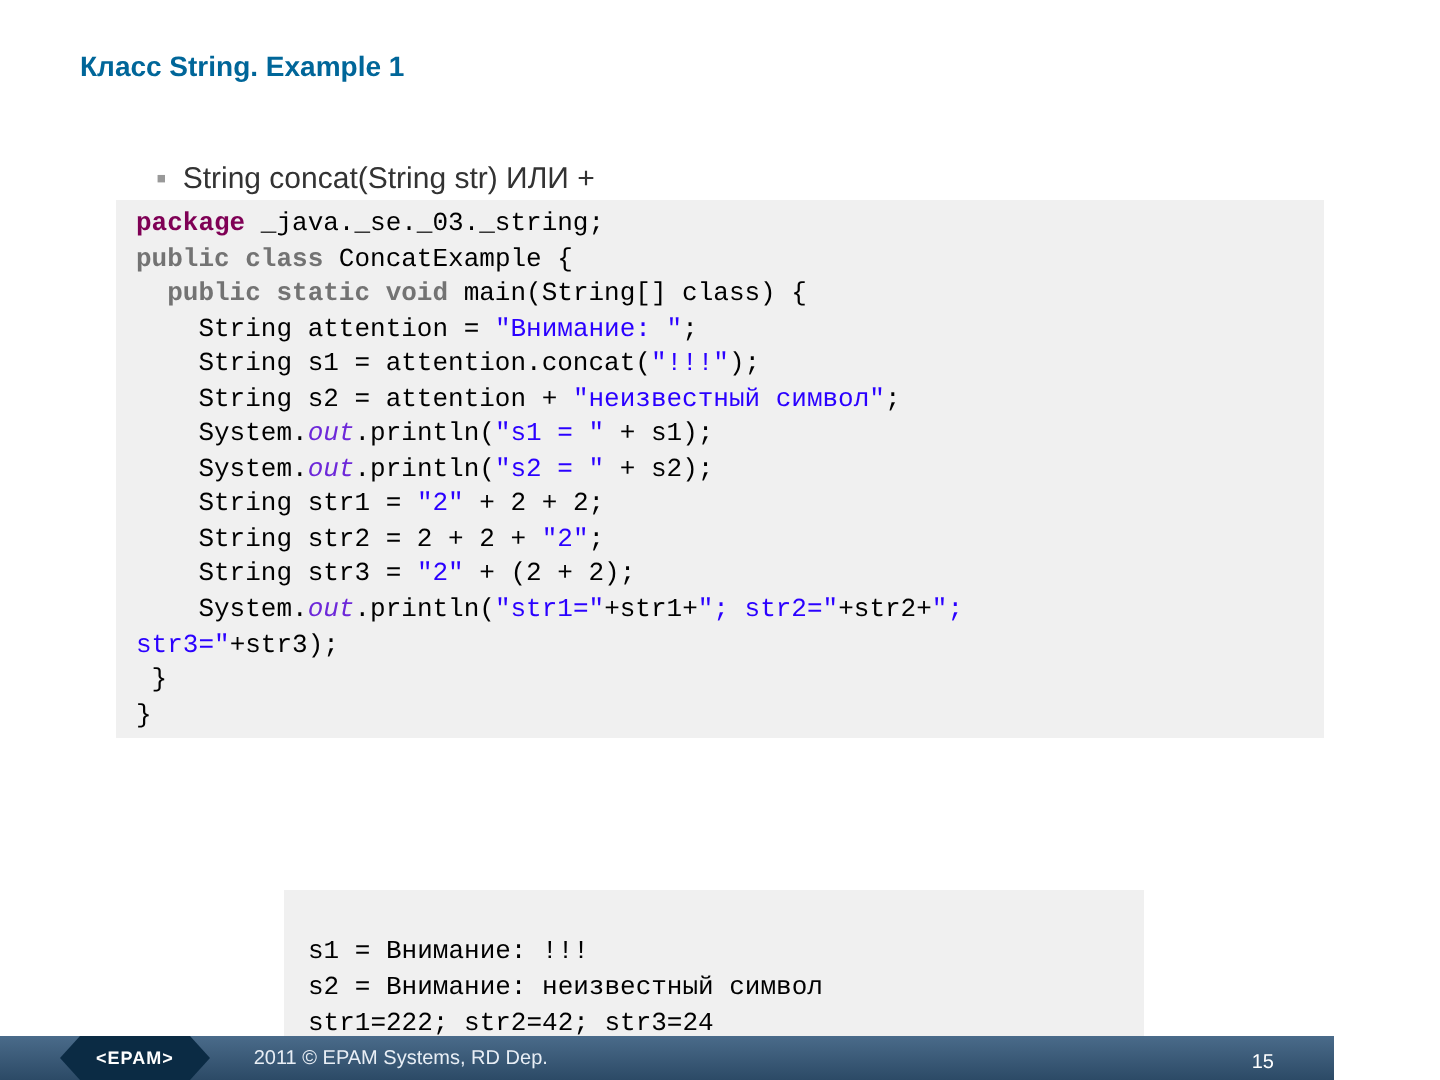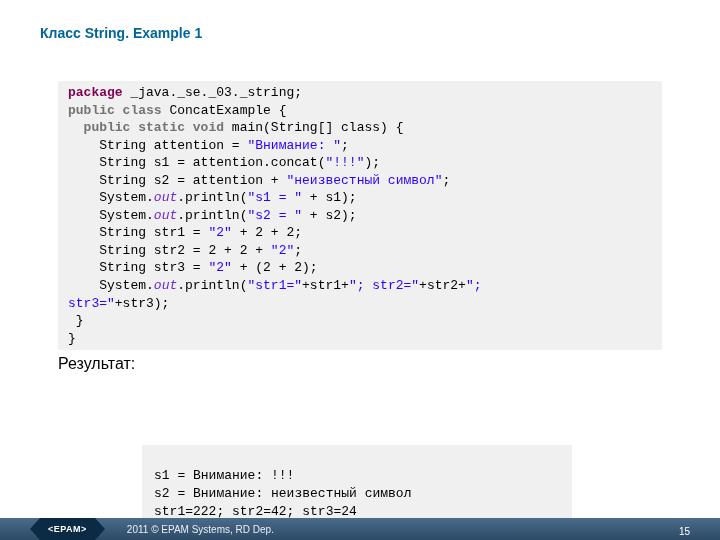--- a/index.html
+++ b/index.html
@@ -69,21 +69,21 @@
     font-size: 13px;
     line-height: 1.4;
     padding: 22px 12px;
     color: #000;
     white-space: pre;
   }
   .footer {
     position: absolute;
     left: 0;
     bottom: 0;
-    width: 720px;
+    width: 667px;
     height: 22px;
     background: linear-gradient(#4a6b8a, #2c4a66);
     color: #fff;
     font-size: 10px;
     display: flex;
     align-items: center;
   }
   .epam-tag {
     background: #0b2b44;
     height: 22px;
@@ -125,38 +125,40 @@
     bottom: 3px;
     color: #fff;
     font-size: 10px;
   }
 </style>
 </head>
 <body>
 
 <div class="slide">
   <div class="title">Класс String. Example 1</div>
+  <div class="bullet-row">
+    <span class="bullet">▪</span><span>String concat(String str)     ИЛИ        +</span>
+  </div>
 
   <div class="code-block"><span class="kw-pkg">package</span><span> _java._se._03._string;</span>
 <span class="kw">public class</span><span> ConcatExample {</span>
 <span class="kw">  public static void</span><span> main(String[] class) {</span>
 <span>    String attention = </span><span class="str">"Внимание: "</span><span>;</span>
 <span>    String s1 = attention.concat(</span><span class="str">"!!!"</span><span>);</span>
 <span>    String s2 = attention + </span><span class="str">"неизвестный символ"</span><span>;</span>
 <span>    System.</span><span class="sfield">out</span><span>.println(</span><span class="str">"s1 = "</span><span> + s1);</span>
 <span>    System.</span><span class="sfield">out</span><span>.println(</span><span class="str">"s2 = "</span><span> + s2);</span>
 <span>    String str1 = </span><span class="str">"2"</span><span> + 2 + 2;</span>
 <span>    String str2 = 2 + 2 + </span><span class="str">"2"</span><span>;</span>
 <span>    String str3 = </span><span class="str">"2"</span><span> + (2 + 2);</span>
 <span>    System.</span><span class="sfield">out</span><span>.println(</span><span class="str">"str1="</span><span>+str1+</span><span class="str">"; str2="</span><span>+str2+</span><span class="str">";</span>
 <span class="str">str3="</span><span>+str3);</span>
 <span> }</span>
 <span>}</span></div>
 
-  <div class="result-label">Результат:</div>
   <div class="result-block">s1 = Внимание: !!!
 s2 = Внимание: неизвестный символ
 str1=222; str2=42; str3=24</div>
 </div>
 
 <div class="footer">
   <div class="epam-tag">&lt;EPAM&gt;</div>
   <div class="footer-text">2011 © EPAM Systems, RD Dep.</div>
   <div class="page-num">15</div>
 </div>

